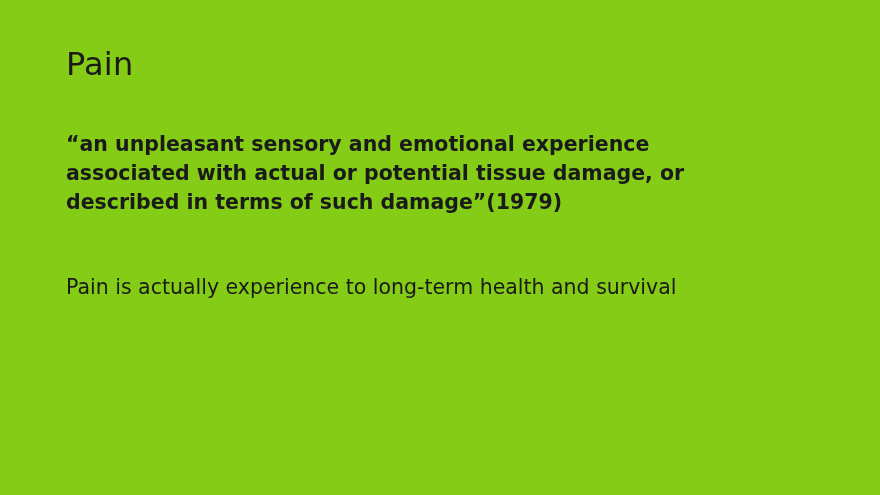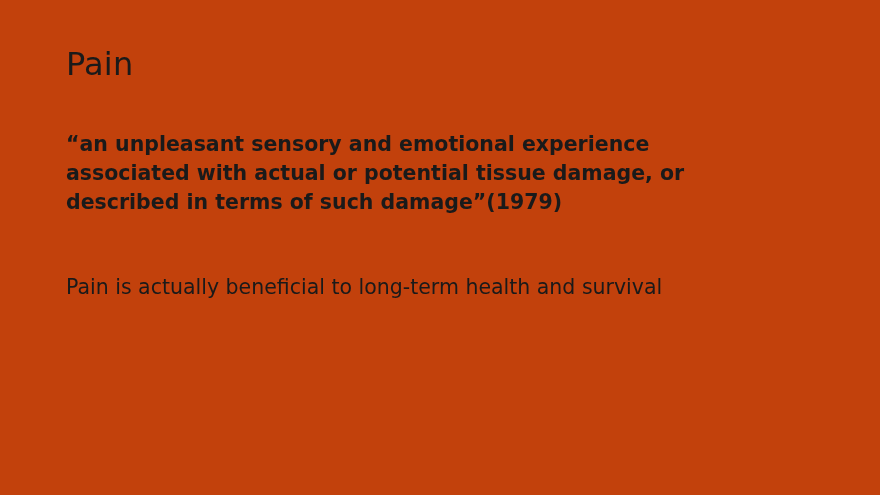--- a/index.html
+++ b/index.html
@@ -11,21 +11,21 @@
     height: 495px;
     background: #ffffff;
     font-family: "DejaVu Sans", sans-serif;
     color: #000000;
     overflow: hidden;
   }
   .slide {
     position: relative;
     width: 880px;
     height: 495px;
-    background: #c2410c;
+    background: #84cc16;
   }
   .slide-title {
     position: absolute;
     left: 66px;
     top: 24px;
     font-size: 32px;
     font-weight: normal;
     line-height: 1.2;
     color: #1a1a1a;
     letter-spacing: 0.2px;
@@ -57,16 +57,16 @@
 </style>
 </head>
 <body>
 
 <div class="slide">
 
   <h1 class="slide-title">Pain</h1>
 
   <div class="body-block">
     <p class="para quote">“an unpleasant sensory and emotional experience associated with actual or potential tissue damage, or described in terms of such damage”(1979)</p>
-    <p class="para p3">Pain is actually beneficial to long-term health and survival</p>
+    <p class="para p3">Pain is actually experience to long-term health and survival</p>
   </div>
 
 </div>
 
 </body></html>

